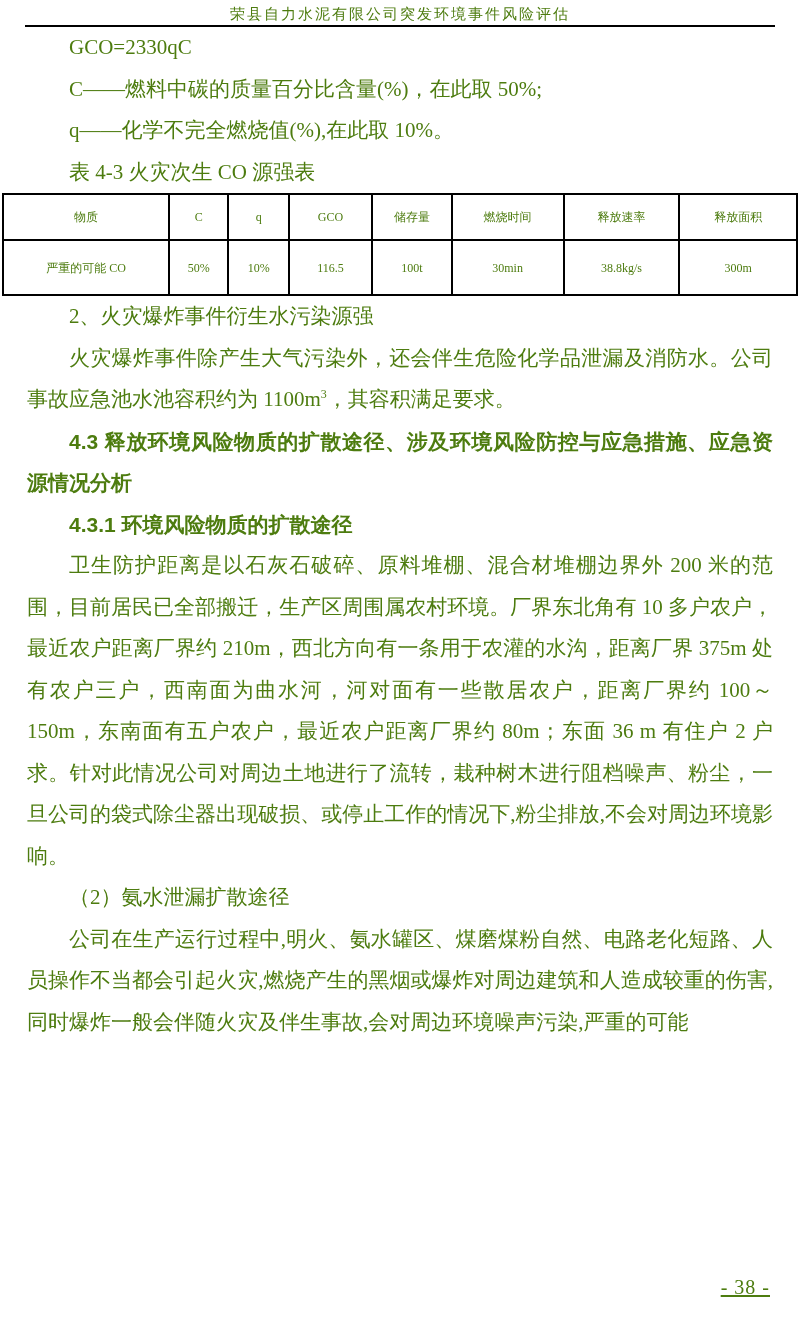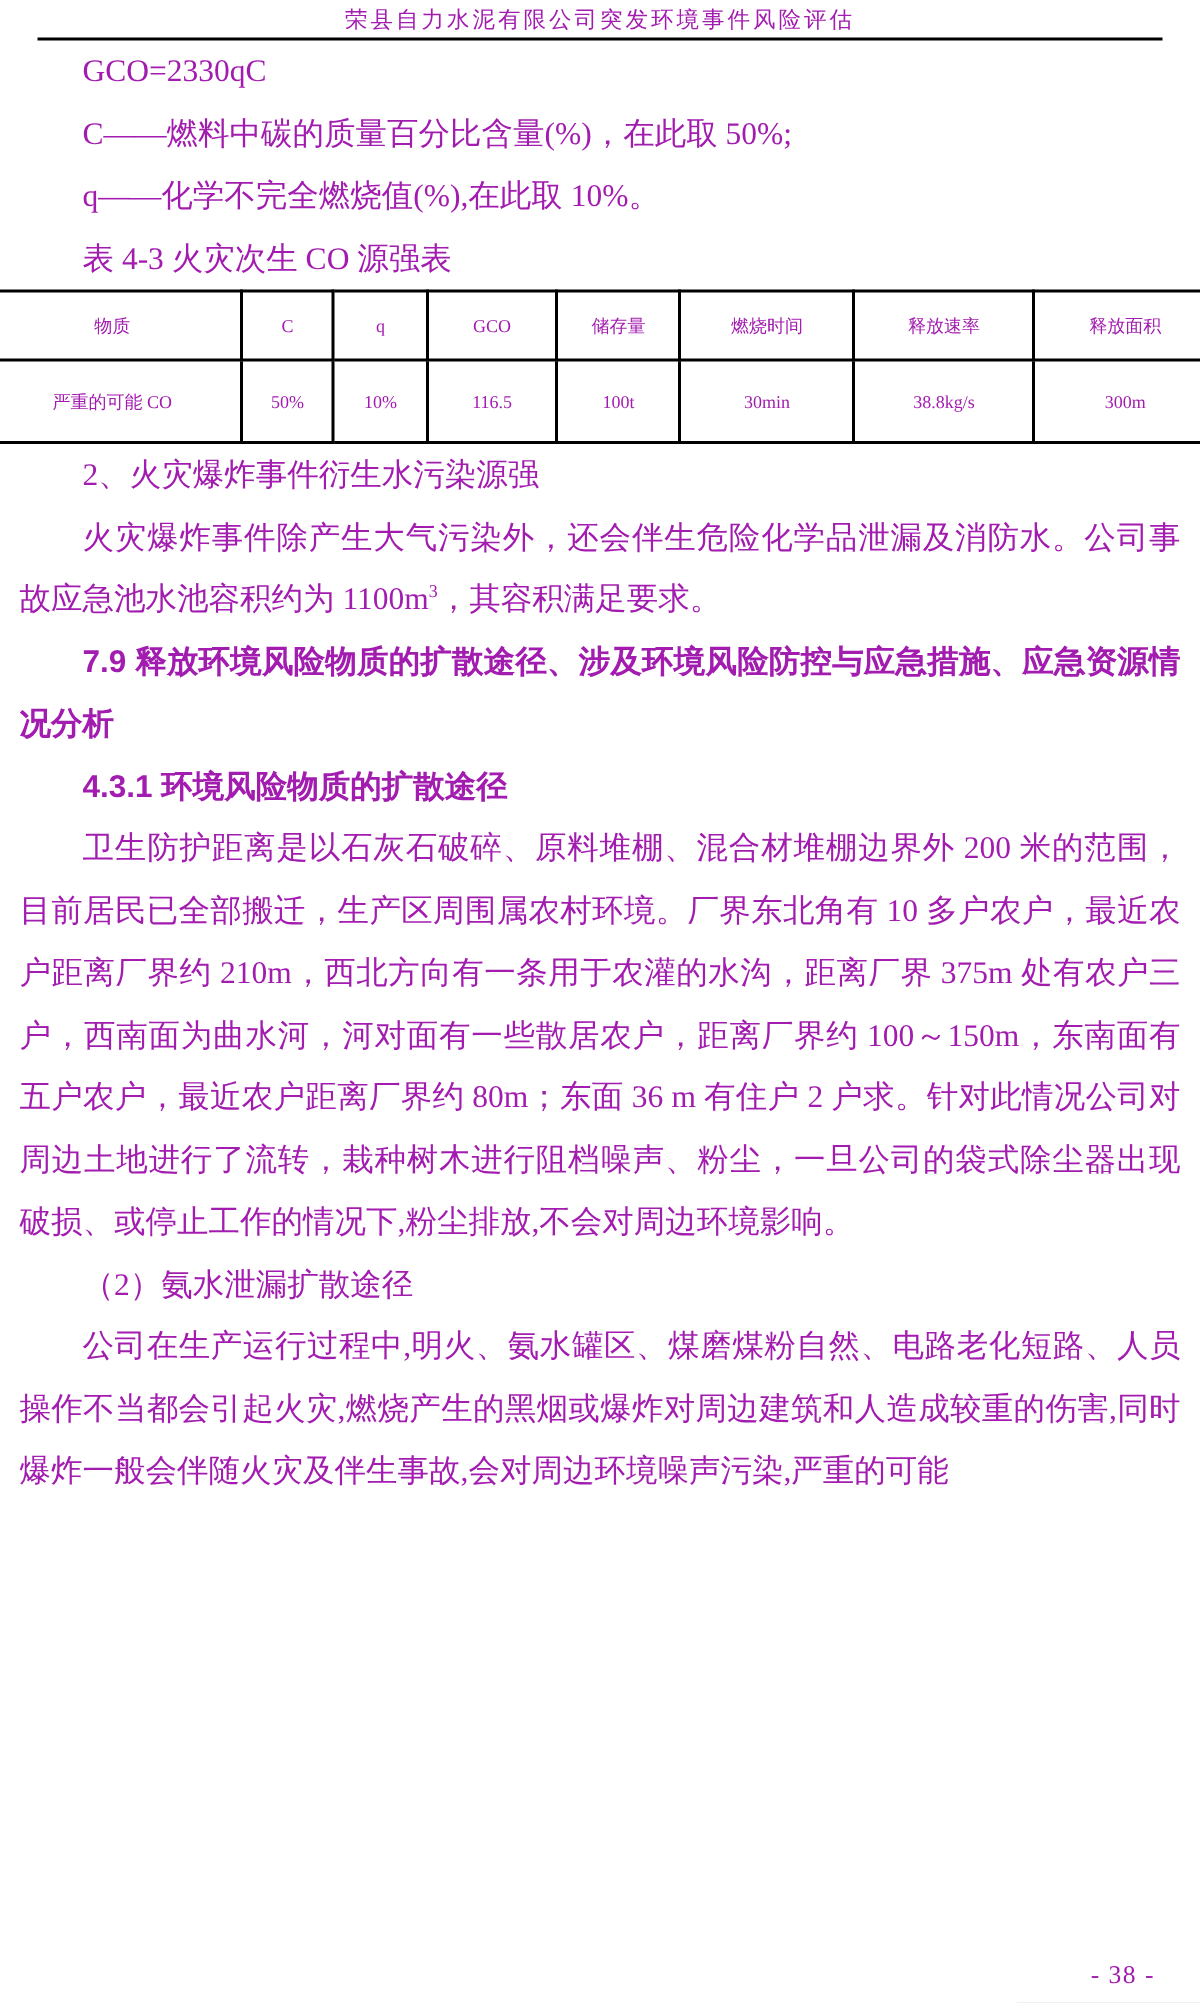--- a/index.html
+++ b/index.html
@@ -2,40 +2,40 @@
 <html><head>
 <meta charset="utf-8">
 <style>
   html, body { margin: 0; padding: 0; background: #e8e8e8; }
   .page {
     position: relative;
     width: 800px;
     height: 1335px;
     margin: 0 auto;
     background: #ffffff;
-    color: #a21caf;
+    color: #4d7c0f;
     font-family: "Liberation Serif", "DejaVu Serif", serif;
     overflow: hidden;
   }
   
   .header {
     padding-top: 5px;
     margin: 0 25px;
     border-bottom: 2px solid #000;
     height: 20px;
   }
   .header-title {
     text-align: center;
     font-size: 15px;
     letter-spacing: 2px;
     line-height: 18px;
   }
   
   .content {
-    padding: 0 13px;
+    padding: 0 27px;
     font-size: 21px;
     line-height: 41.5px;
     text-align: justify;
   }
   .content p { margin: 0; }
   .indent { text-indent: 2em; }
   .bold-heading {
     font-weight: 700;
     font-family: "Liberation Sans", "DejaVu Sans", sans-serif;
   }
@@ -59,23 +59,24 @@
     padding: 0;
     vertical-align: middle;
     line-height: 24px;
   }
   table.co-table tr.hdr-row  { height: 46px; }
   table.co-table tr.data-row { height: 55px; }
   
   .page-number {
     position: absolute;
     right: 30px;
-    bottom: 8px;
-    font-size: 17px;
+    bottom: 36px;
+    font-size: 20px;
     letter-spacing: 1px;
+    text-decoration: underline;
   }
 </style>
 </head>
 <body>
 
 <div class="page">
 
   <div class="header">
     <div class="header-title">荣县自力水泥有限公司突发环境事件风险评估</div>
   </div>
@@ -120,21 +121,21 @@
           <td>38.8kg/s</td>
           <td>300m</td>
         </tr>
       </tbody>
     </table>
 
     <p class="indent">2、火灾爆炸事件衍生水污染源强</p>
 
     <p class="indent"><span>火灾爆炸事件除产生大气污染外，还会伴生危险化学品泄漏及消防水。公司事故应急池水池容积约为 1100m</span><sup class="cube">3</sup><span>，其容积满足要求。</span></p>
 
-    <p class="indent bold-heading">7.9 释放环境风险物质的扩散途径、涉及环境风险防控与应急措施、应急资源情况分析</p>
+    <p class="indent bold-heading">4.3 释放环境风险物质的扩散途径、涉及环境风险防控与应急措施、应急资源情况分析</p>
     <p class="indent bold-heading">4.3.1 环境风险物质的扩散途径</p>
 
     <p class="indent">卫生防护距离是以石灰石破碎、原料堆棚、混合材堆棚边界外 200 米的范围，目前居民已全部搬迁，生产区周围属农村环境。厂界东北角有 10 多户农户，最近农户距离厂界约 210m，西北方向有一条用于农灌的水沟，距离厂界 375m 处有农户三户，西南面为曲水河，河对面有一些散居农户，距离厂界约 100～150m，东南面有五户农户，最近农户距离厂界约 80m；东面 36 m 有住户 2 户求。针对此情况公司对周边土地进行了流转，栽种树木进行阻档噪声、粉尘，一旦公司的袋式除尘器出现破损、或停止工作的情况下,粉尘排放,不会对周边环境影响。</p>
 
     <p class="indent">（2）氨水泄漏扩散途径</p>
 
     <p class="indent">公司在生产运行过程中,明火、氨水罐区、煤磨煤粉自然、电路老化短路、人员操作不当都会引起火灾,燃烧产生的黑烟或爆炸对周边建筑和人造成较重的伤害,同时爆炸一般会伴随火灾及伴生事故,会对周边环境噪声污染,严重的可能</p>
 
   </div>
 

